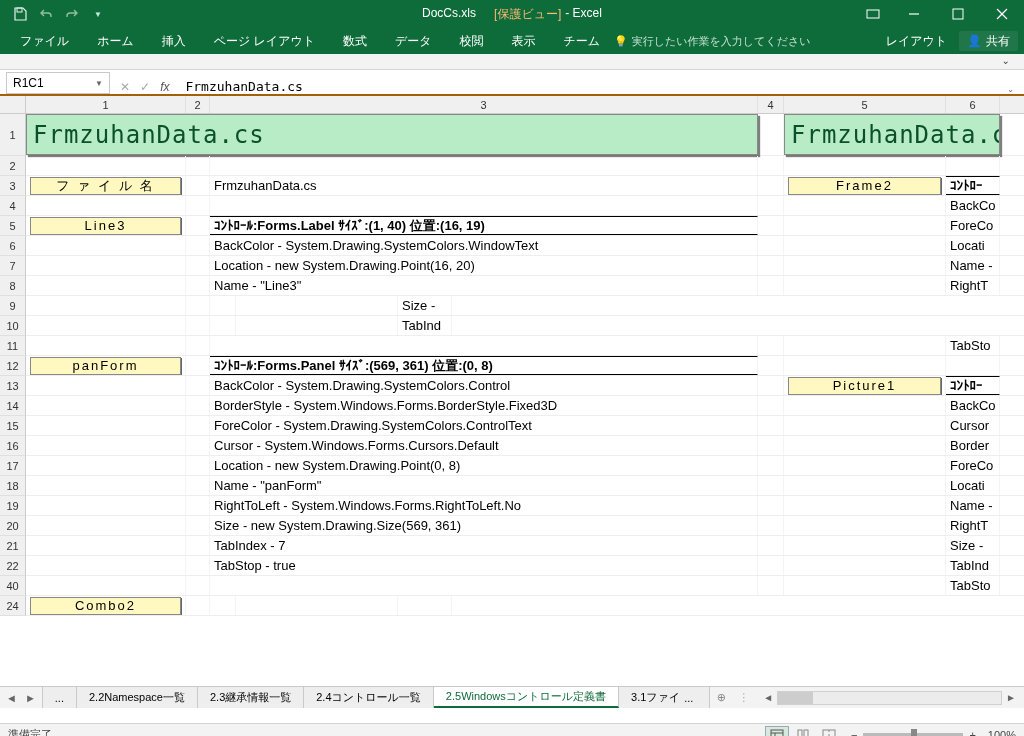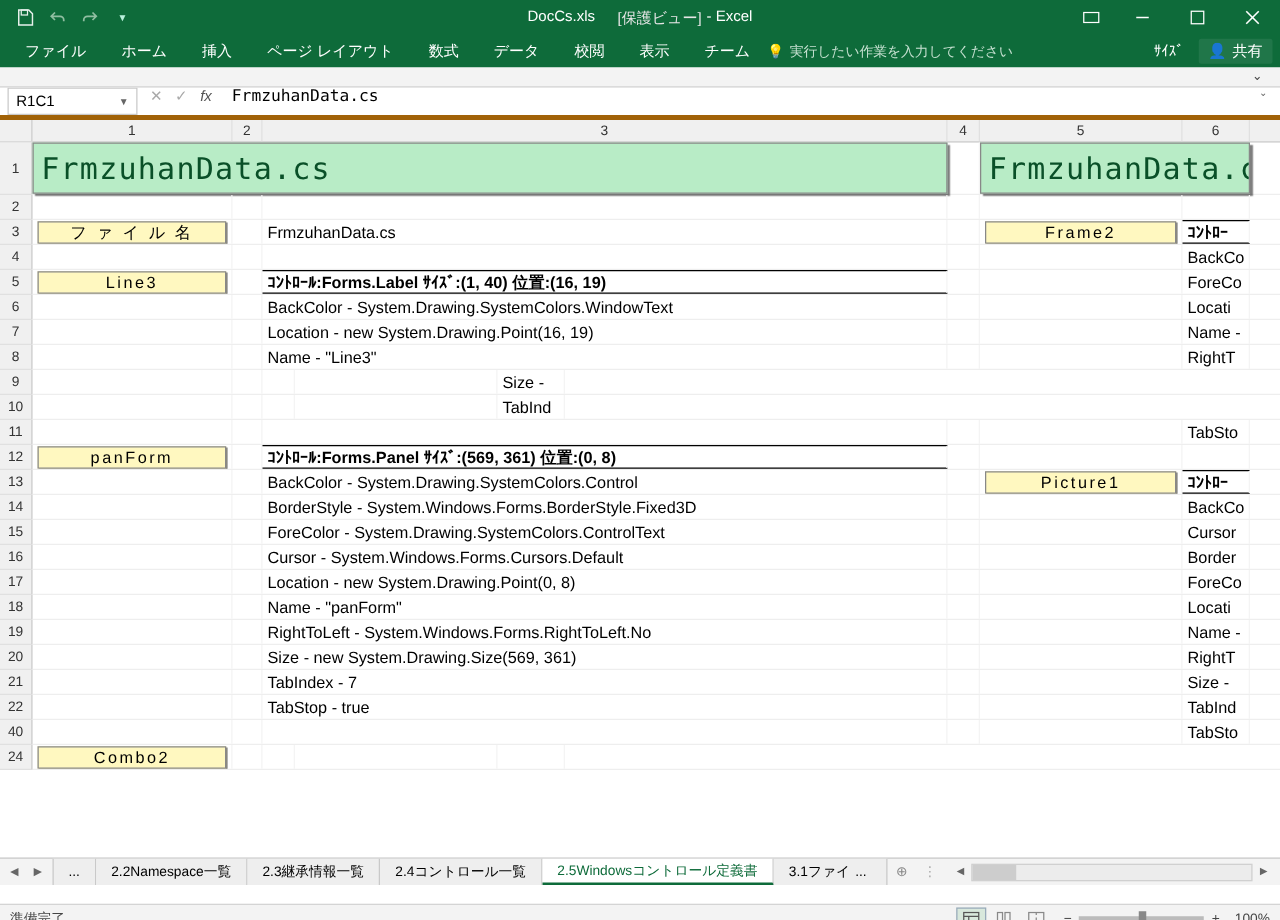--- a/index.html
+++ b/index.html
@@ -3,39 +3,39 @@
 <meta charset="utf-8">
 <style>
 * { margin: 0; padding: 0; box-sizing: border-box; font-family: "Meiryo UI", "Yu Gothic UI", sans-serif; }
 body { background: #fff; width: 1024px; height: 736px; overflow: hidden; position: relative; }
 
 
 .titlebar { background: #0e6b3a; height: 28px; display: flex; align-items: center; color: #fff; font-size: 12px; position: relative; }
 .titlebar .qat { display: flex; align-items: center; gap: 2px; padding-left: 8px; }
 .titlebar .qat .qat-btn { width: 24px; height: 24px; display: flex; align-items: center; justify-content: center; opacity: 0.9; }
 .titlebar .title-text { position: absolute; left: 50%; transform: translateX(-50%); display: flex; gap: 4px; }
-.titlebar .title-text .sub { color: #e5e5e5; margin-left: 14px; }
+.titlebar .title-text .sub { color: #fdba74; margin-left: 14px; }
 .titlebar .win-controls { position: absolute; right: 0; display: flex; }
 .titlebar .win-controls .wbtn { width: 44px; height: 28px; display: flex; align-items: center; justify-content: center; }
 .titlebar .win-controls .wbtn.restore-before { width: 38px; }
 
 
 .ribbon { background: #0e6b3a; height: 26px; display: flex; align-items: center; color: #fff; font-size: 12px; padding: 0 6px; }
 .ribbon .tab { padding: 0 14px; height: 100%; display: flex; align-items: center; cursor: pointer; }
 .ribbon .spacer { flex: 1; }
 .ribbon .tell { display: flex; align-items: center; gap: 4px; color: #c5e0d0; font-size: 11px; }
 .ribbon .signin { padding: 0 12px; }
 .ribbon .share { padding: 0 8px; display: flex; align-items: center; gap: 4px; background: rgba(255,255,255,0.08); height: 20px; border-radius: 2px; }
 
 
 .ribbon-collapse { height: 16px; background: #f3f3f3; border-bottom: 1px solid #d4d4d4; position: relative; }
 .ribbon-collapse .chev { position: absolute; right: 14px; top: 1px; color: #444; font-size: 10px; }
 
 
-.formula-row { height: 26px; display: flex; align-items: flex-start; border-bottom: 4px solid #a16207; background: #fff; font-size: 12px; }
+.formula-row { height: 26px; display: flex; align-items: flex-end; border-bottom: 2px solid #a16207; background: #fff; font-size: 12px; }
 .namebox { width: 104px; height: 22px; border: 1px solid #c9c9c9; margin-left: 6px; display: flex; align-items: center; padding: 0 6px; justify-content: space-between; }
 .namebox .dd { color: #666; font-size: 8px; }
 .fx-controls { display: flex; align-items: center; gap: 10px; padding: 0 10px; color: #a9a9a9; }
 .fx-label { font-style: italic; color: #555; padding-right: 8px; }
 .formula-input { flex: 1; padding: 0 8px; font-family: "MS Gothic", monospace; font-size: 13px; }
 .formula-dd { color: #666; padding: 0 10px; font-size: 8px; }
 
 
 .sheet { position: relative; height: 590px; overflow: hidden; font-family: "MS Gothic", "Courier New", monospace; font-size: 13px; }
 .col-headers { display: flex; height: 18px; background: #f0f0f0; border-bottom: 1px solid #ccc; }
@@ -157,21 +157,21 @@
   <div class="tab">数式</div>
   <div class="tab">データ</div>
   <div class="tab">校閲</div>
   <div class="tab">表示</div>
   <div class="tab">チーム</div>
   <div class="tell">
     <span>💡</span>
     <span>実行したい作業を入力してください</span>
   </div>
   <div class="spacer"></div>
-  <div class="signin">ｻｲｽﾞ</div>
+  <div class="signin">レイアウト</div>
   <div class="share">
     <span>👤</span>
     <span>共有</span>
   </div>
 </div>
 
 <div class="ribbon-collapse">
   <span class="chev">⌄</span>
 </div>
 
@@ -280,21 +280,21 @@
           <div class="cell c1"></div>
           <div class="cell c2"></div>
           <div class="cell c3">BackColor - System.Drawing.SystemColors.WindowText</div>
           <div class="cell c4"></div>
           <div class="cell c5"></div>
           <div class="cell c6">Locati</div>
         </div>
       <div class="row">
           <div class="cell c1"></div>
           <div class="cell c2"></div>
-          <div class="cell c3">Location - new System.Drawing.Point(16, 19)</div>
+          <div class="cell c3">Location - new System.Drawing.Point(16, 20)</div>
           <div class="cell c4"></div>
           <div class="cell c5"></div>
           <div class="cell c6">Name -</div>
         </div>
       <div class="row">
           <div class="cell c1"></div>
           <div class="cell c2"></div>
           <div class="cell c3">Name - "Line3"</div>
           <div class="cell c4"></div>
           <div class="cell c5"></div>

